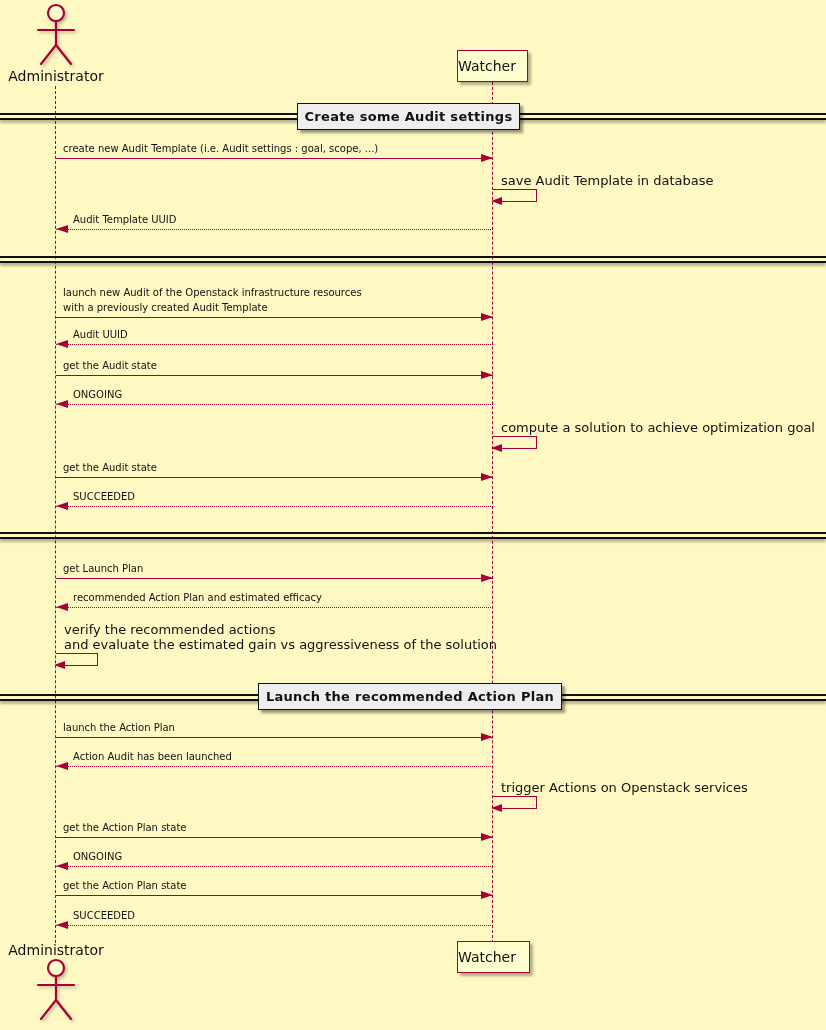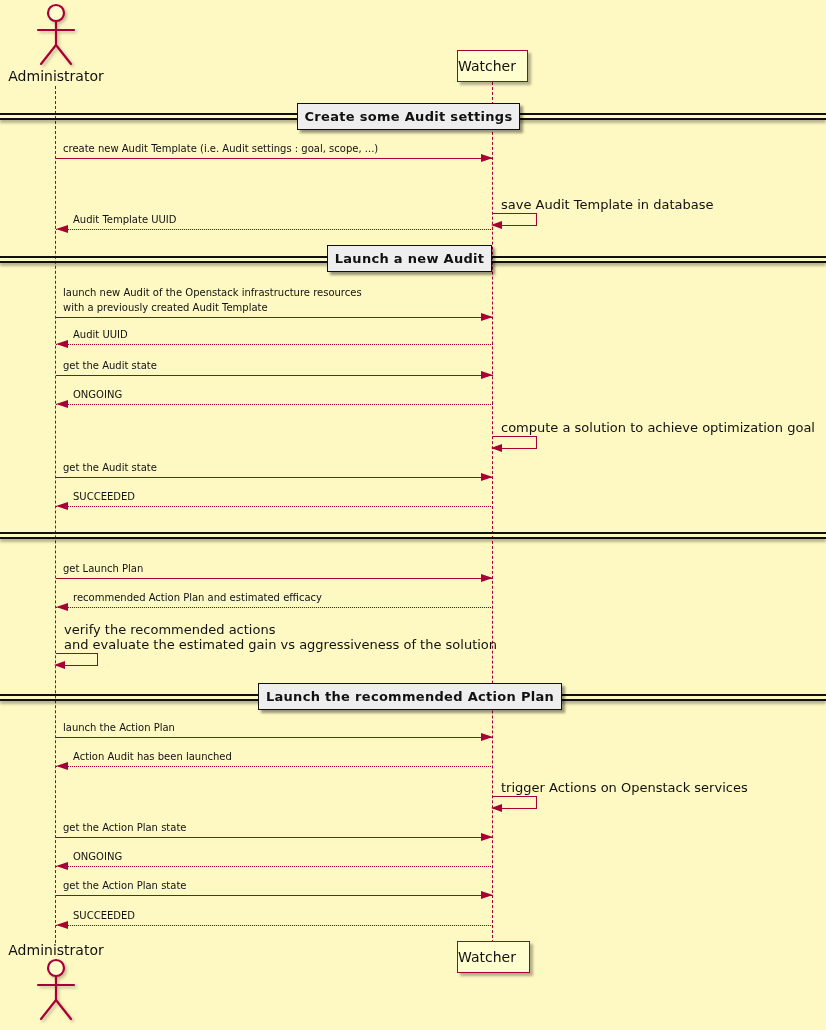--- a/index.html
+++ b/index.html
@@ -98,31 +98,28 @@
   </div>
 
   <div class="divider-line" style="top:113px;"></div>
   <div class="divider-box" style="left:297px;top:103px;width:223px;height:27px;">
     <span>Create some Audit settings</span>
   </div>
 
   <div class="msg request" style="top:158px;">
     <div class="lbl">create new Audit Template (i.e. Audit settings : goal, scope, ...)</div>
   </div>
-  <div class="self on-watcher" style="top:189px;margin-top:24px;">
+  <div class="self on-watcher" style="top:189px;">
     <div class="lbl">save Audit Template in database</div>
   </div>
   <div class="msg response" style="top:229px;">
     <div class="lbl">Audit Template UUID</div>
   </div>
 
   <div class="divider-line" style="top:256px;"></div>
-  <div class="divider-box" style="left:327px;top:245px;width:165px;height:27px;">
-    <span>Launch a new Audit</span>
-  </div>
 
   <div class="msg request" style="top:317px;">
     <div class="lbl">launch new Audit of the Openstack infrastructure resources
 with a previously created Audit Template</div>
   </div>
   <div class="msg response" style="top:344px;">
     <div class="lbl">Audit UUID</div>
   </div>
   <div class="msg request" style="top:375px;">
     <div class="lbl">get the Audit state</div>

